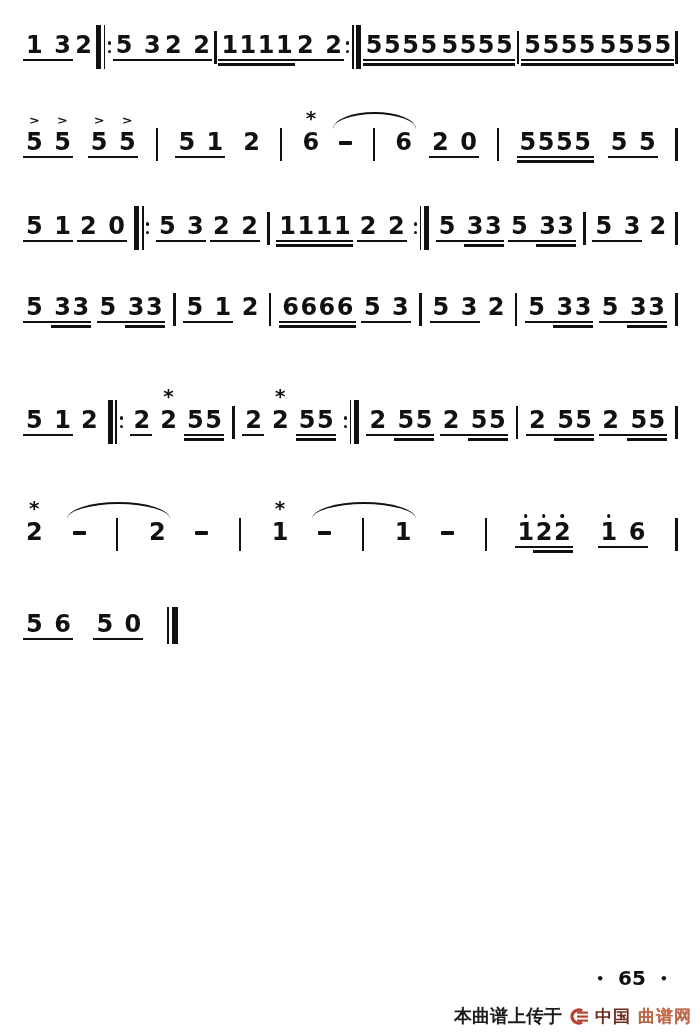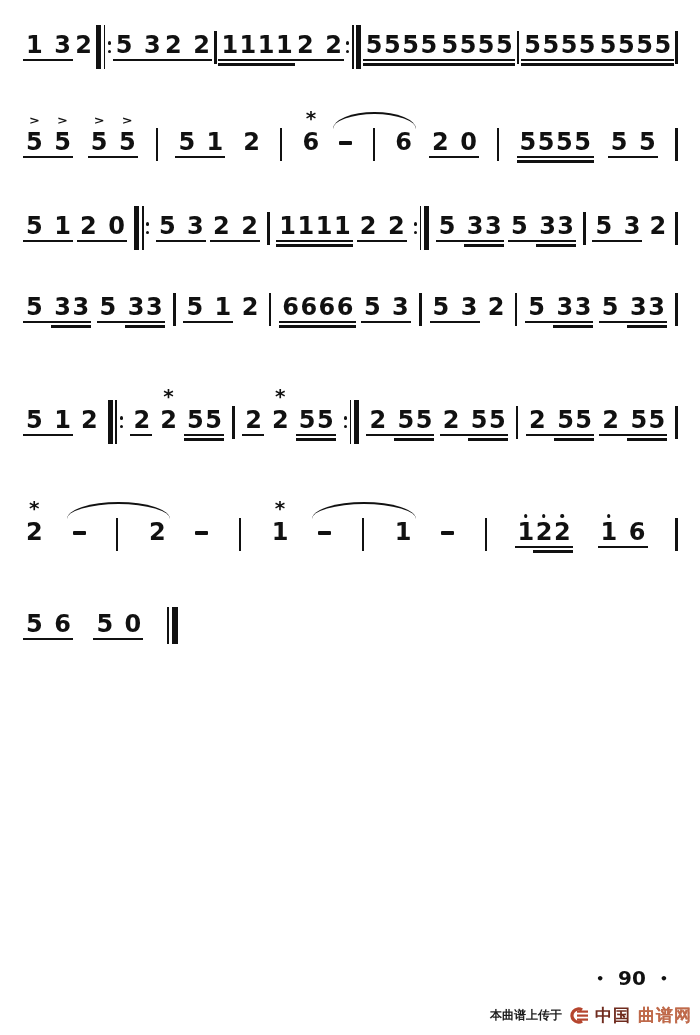--- a/index.html
+++ b/index.html
@@ -53,21 +53,21 @@
   .page-number{
     position:absolute;left:596px;top:966px;width:72px;
     display:flex;justify-content:space-between;align-items:center;
     font-size:20px;font-weight:700;
   }
   .pn-dot{font-size:13px;}
   .watermark{
     position:absolute;right:8px;top:1004px;
     display:flex;align-items:center;gap:7px;white-space:nowrap;
   }
-  .wm-prefix{font-size:12px;font-weight:700;color:#1c1c1c;}
+  .wm-prefix{font-size:18px;font-weight:700;color:#1c1c1c;}
   .wm-logo{width:19px;height:17px;color:var(--logo,#b5452e);display:inline-flex;}
   .wm-site{font-size:17px;font-weight:700;letter-spacing:1px;}
   .wm-site-dark{color:var(--site-dark,#6f2b1e);}
   .wm-site-light{color:var(--site-light,#bf6a4b);
     background:repeating-linear-gradient(#bf6a4b 0 2px,#d89a80 2px 4px);
     -webkit-background-clip:text;background-clip:text;}
 </style>
 </head>
 <body>
 
@@ -482,21 +482,21 @@
         </span>
         <span class="fin">
           <i class="bthin"></i>
           <i class="bthick"></i>
         </span>
       </div>
     </div>
 
   <div class="page-number">
     <span class="pn-dot">•</span>
-    <span>90</span>
+    <span>65</span>
     <span class="pn-dot">•</span>
   </div>
 
   <div class="watermark">
     <span class="wm-prefix">本曲谱上传于</span>
     <span class="wm-logo">
       <svg width="19" height="17" viewBox="0 0 19 17">
         <path d="M13 3 A6.5 6.5 0 1 0 13 14" stroke="currentColor" stroke-width="3.4" fill="none"></path>
         <rect x="8" y="3.5" width="11" height="2.2" fill="currentColor"></rect>
         <rect x="8" y="7.5" width="11" height="2.2" fill="currentColor"></rect>

